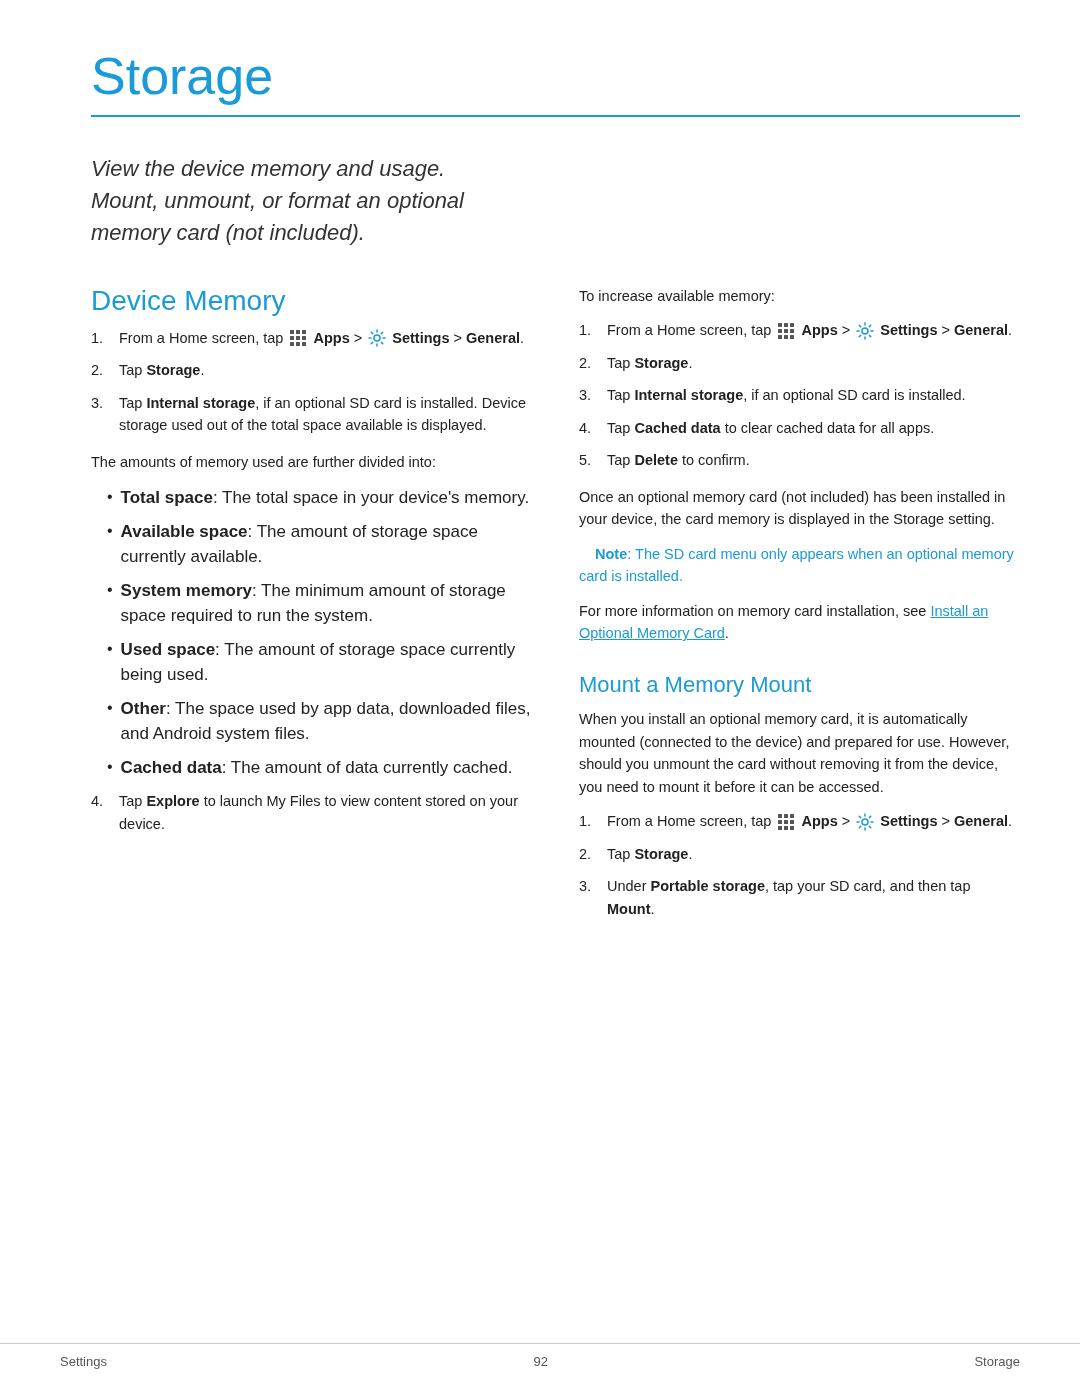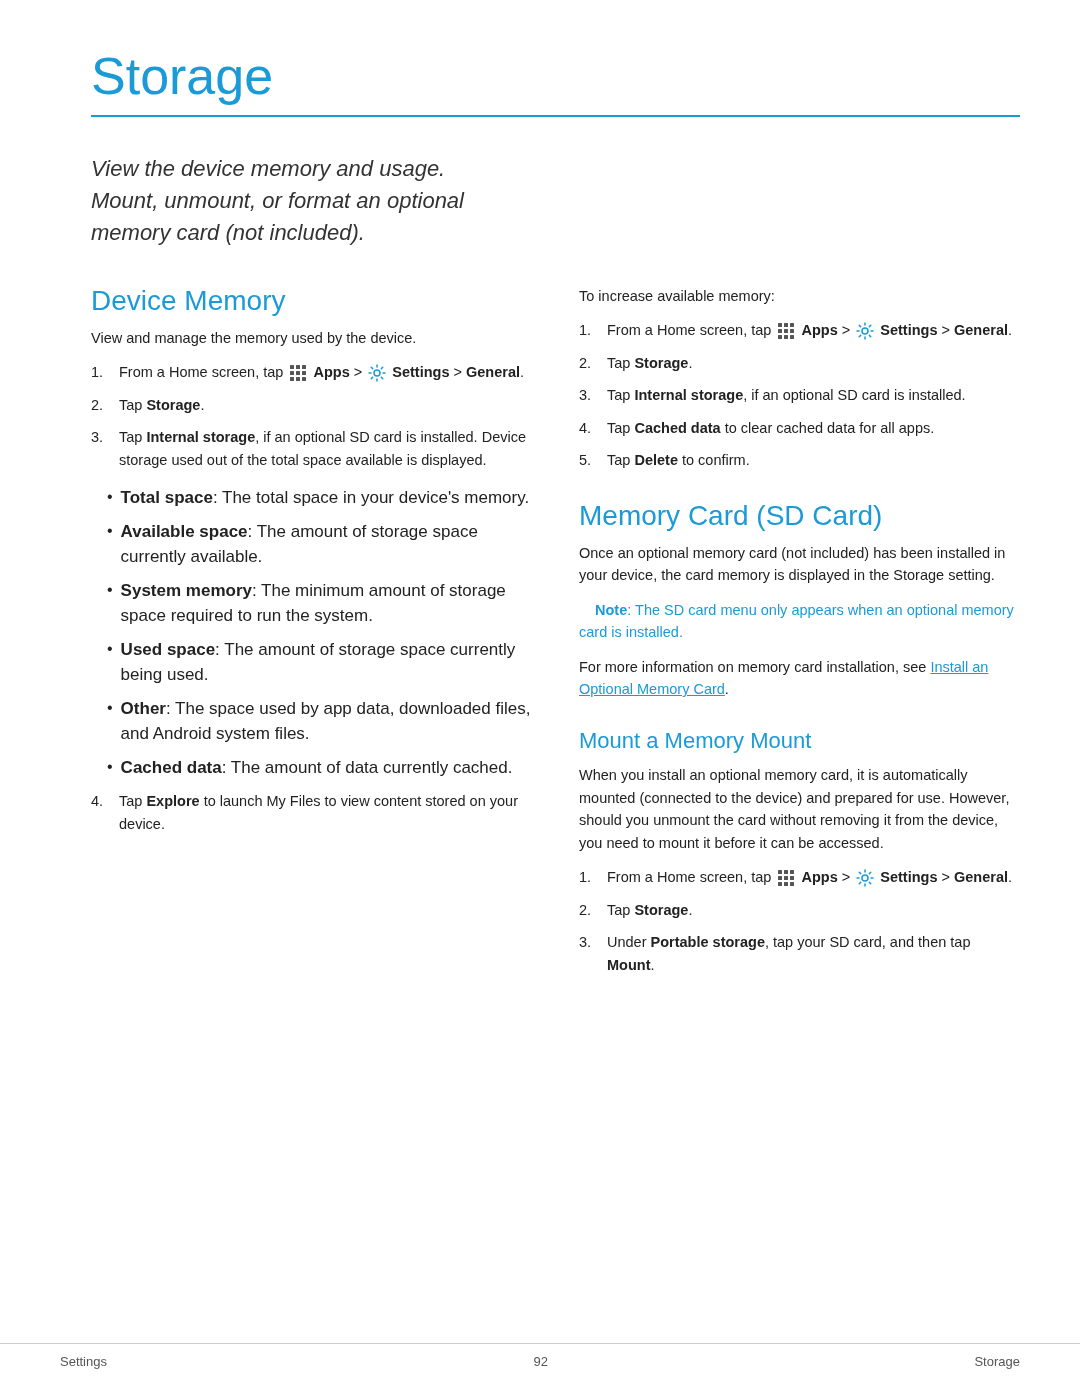--- a/index.html
+++ b/index.html
@@ -208,21 +208,20 @@
   <h1 class="page-title">Storage</h1>
   <hr class="title-rule">
 
   <p class="intro-text">View the device memory and usage. Mount, unmount, or format an optional memory card (not included).</p>
 
   <div class="two-col">
 
     <div class="col-left">
 
       <h2 class="section-heading">Device Memory</h2>
-      <p class="body-text">View and manage the memory used by the device.</p>
 
       <ol class="numbered-list">
         <li>
           <span class="num">1.</span>
           <span class="li-content">
             From a Home screen, tap
             <span class="apps-icon">
               <svg viewBox="0 0 18 18" fill="none" xmlns="http://www.w3.org/2000/svg">
                 <rect x="1" y="1" width="4" height="4" rx="0.5" fill="#555"></rect>
                 <rect x="7" y="1" width="4" height="4" rx="0.5" fill="#555"></rect>
@@ -249,20 +248,21 @@
         <li>
           <span class="num">2.</span>
           <span class="li-content">Tap <b>Storage</b>.</span>
         </li>
         <li>
           <span class="num">3.</span>
           <span class="li-content">Tap <b>Internal storage</b>, if an optional SD card is installed. Device storage used out of the total space available is displayed.</span>
         </li>
       </ol>
 
+      <p class="body-text">The amounts of memory used are further divided into:</p>
 
       <ul class="bullet-list">
         <li>
             <span><b>Total space</b>: The total space in your device's memory.</span>
           </li>
         <li>
             <span><b>Available space</b>: The amount of storage space currently available.</span>
           </li>
         <li>
             <span><b>System memory</b>: The minimum amount of storage space required to run the system.</span>
@@ -331,21 +331,20 @@
         <li>
           <span class="num">4.</span>
           <span class="li-content">Tap <b>Cached data</b> to clear cached data for all apps.</span>
         </li>
         <li>
           <span class="num">5.</span>
           <span class="li-content">Tap <b>Delete</b> to confirm.</span>
         </li>
       </ol>
 
-      <h2 class="section-heading" style="margin-top: 28px;">Memory Card (SD Card)</h2>
       <p class="body-text">Once an optional memory card (not included) has been installed in your device, the card memory is displayed in the Storage setting.</p>
 
       <p class="note-text">
         <span class="note-label">Note</span>: The SD card menu only appears when an optional memory card is installed.
       </p>
 
       <p class="body-text">
         For more information on memory card installation, see <span class="link-text">Install an Optional Memory Card</span>.
       </p>
 

